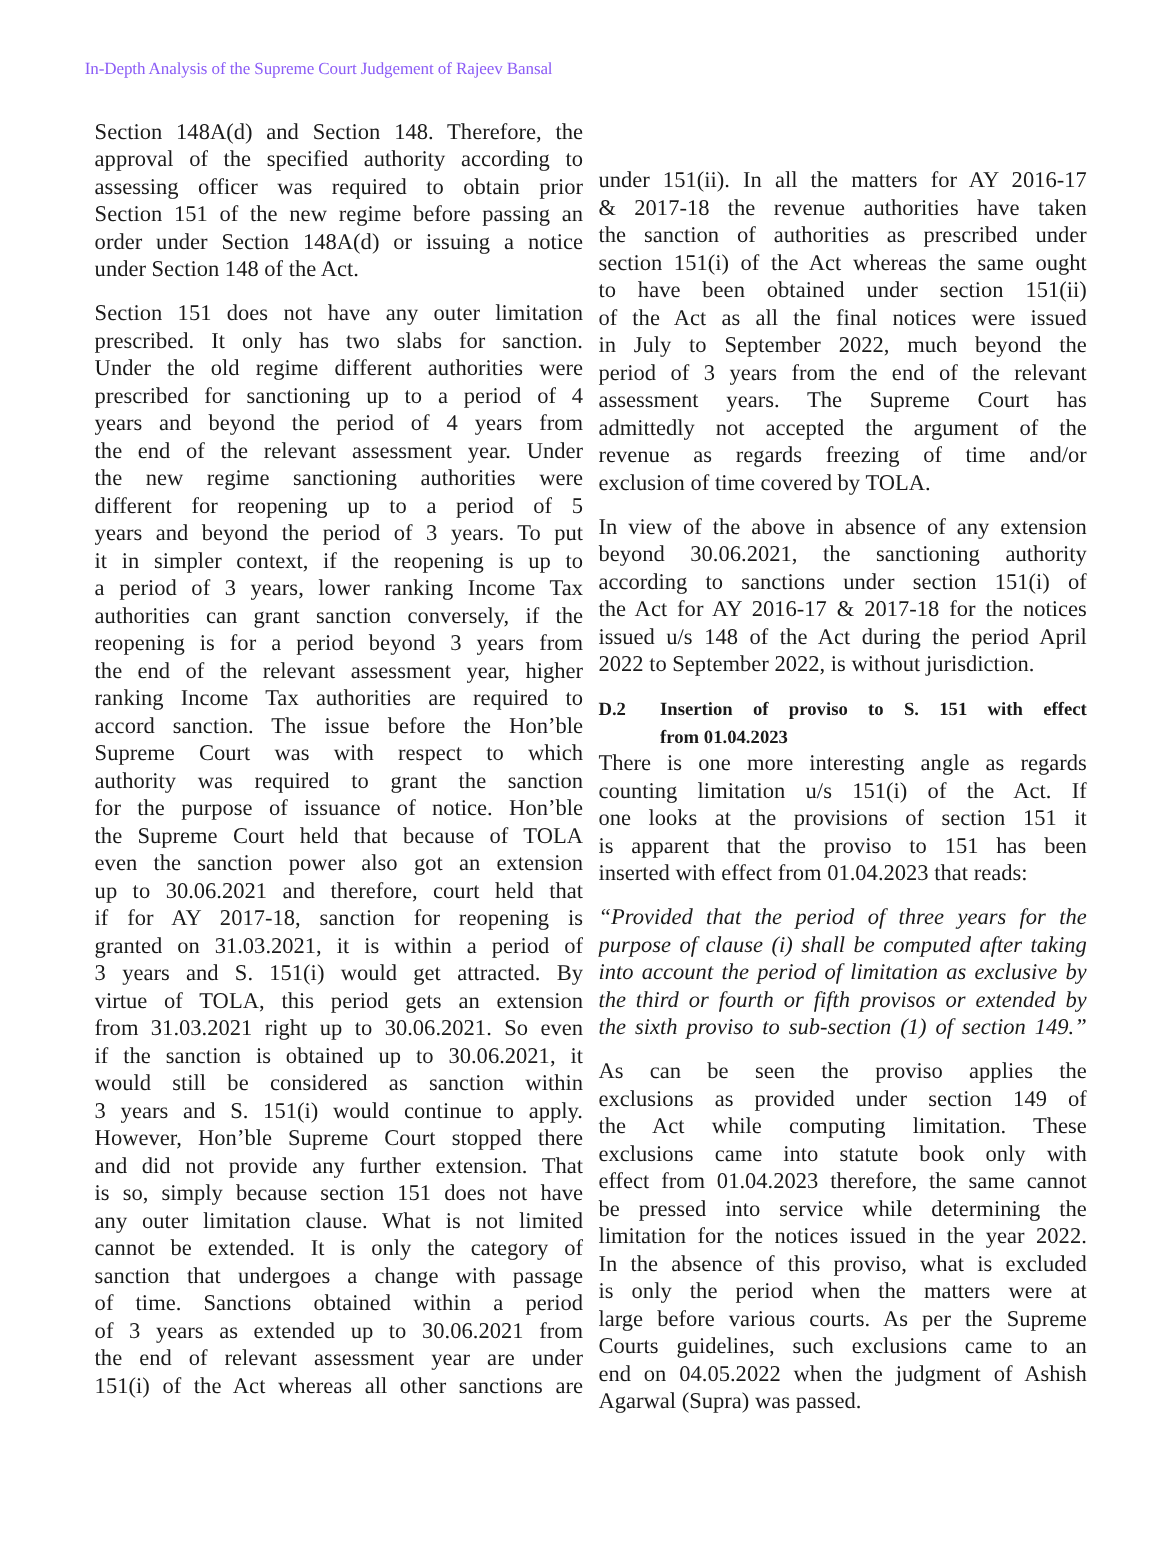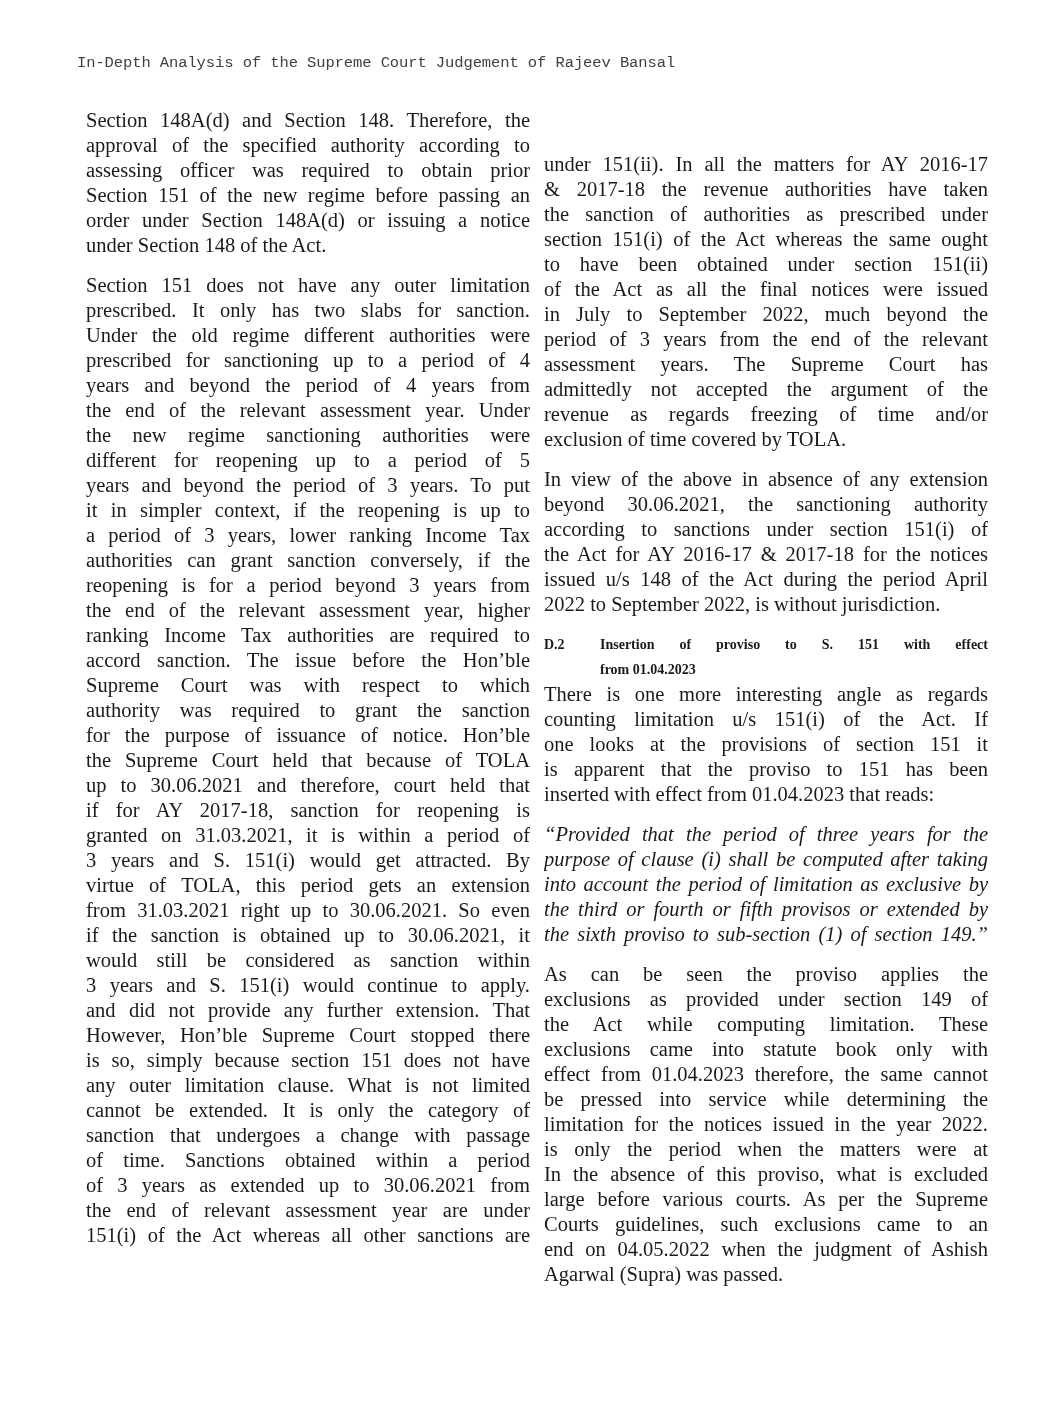--- a/index.html
+++ b/index.html
@@ -1,35 +1,35 @@
 <!DOCTYPE html>
 <html><head>
 <meta charset="utf-8">
 <style>
   html, body { margin: 0; padding: 0; background: #ffffff; }
   body { width: 1063px; height: 1418px; position: relative; overflow: hidden; color: #1a1a1a; }
   .running-header {
     position: absolute; left: 77px; top: 54px;
-    font-family: Liberation Mono, monospace; font-size: 15.5px; color: #404040;
+    font-family: Liberation Serif, serif; font-size: 15.5px; color: #8b5cf6;
     letter-spacing: -0.1px;
   }
   .col { position: absolute; top: 108px; width: 444px; }
   .col-left { left: 86px; }
   .col-right { left: 544px; margin-top: 44px; }
   .para { margin: 0 0 15px 0; }
   .line {
     display: block; height: 25px; line-height: 25px;
     font-family: "Liberation Serif", serif; font-size: 20.5px;
     text-align: justify; text-align-last: justify; white-space: nowrap;
     overflow: hidden;
   }
   .line.last { text-align-last: left; }
   .line.full-last { text-align-last: justify; }
   .italic .line { font-style: italic; }
-  .heading { margin: 14px 0 0 0; font-family: "Liberation Serif", serif; font-weight: bold; font-size: 14px; }
+  .heading { margin: 14px 0 0 0; font-family: "Liberation Serif", serif; font-weight: bold; font-size: 17px; }
   .heading .hrow { display: flex; height: 25px; line-height: 25px; }
   .heading .hnum { width: 56px; flex: none; }
   .heading .htitle { flex: 1; text-align: justify; text-align-last: justify; white-space: nowrap; }
   .heading .htitle.last { text-align-last: left; }
   .heading + .para { margin-top: 0; }
 </style>
 </head>
 <body>
 
 <div class="running-header">In-Depth Analysis of the Supreme Court Judgement of Rajeev Bansal</div>
@@ -57,31 +57,32 @@
       <span class="line">a period of 3 years, lower ranking Income Tax</span>
       <span class="line">authorities can grant sanction conversely, if the</span>
       <span class="line">reopening is for a period beyond 3 years from</span>
       <span class="line">the end of the relevant assessment year, higher</span>
       <span class="line">ranking Income Tax authorities are required to</span>
       <span class="line">accord sanction. The issue before the Hon’ble</span>
       <span class="line">Supreme Court was with respect to which</span>
       <span class="line">authority was required to grant the sanction</span>
       <span class="line">for the purpose of issuance of notice. Hon’ble</span>
       <span class="line">the Supreme Court held that because of TOLA</span>
+      <span class="line">even the sanction power also got an extension</span>
       <span class="line">up to 30.06.2021 and therefore, court held that</span>
       <span class="line">if for AY 2017-18, sanction for reopening is</span>
       <span class="line">granted on 31.03.2021, it is within a period of</span>
       <span class="line">3 years and S. 151(i) would get attracted. By</span>
       <span class="line">virtue of TOLA, this period gets an extension</span>
       <span class="line">from 31.03.2021 right up to 30.06.2021. So even</span>
       <span class="line">if the sanction is obtained up to 30.06.2021, it</span>
       <span class="line">would still be considered as sanction within</span>
       <span class="line">3 years and S. 151(i) would continue to apply.</span>
+      <span class="line">However, Hon’ble Supreme Court stopped there</span>
       <span class="line">and did not provide any further extension. That</span>
-      <span class="line">However, Hon’ble Supreme Court stopped there</span>
       <span class="line">is so, simply because section 151 does not have</span>
       <span class="line">any outer limitation clause. What is not limited</span>
       <span class="line">cannot be extended. It is only the category of</span>
       <span class="line">sanction that undergoes a change with passage</span>
       <span class="line">of time. Sanctions obtained within a period</span>
       <span class="line">of 3 years as extended up to 30.06.2021 from</span>
       <span class="line">the end of relevant assessment year are under</span>
       <span class="line full-last">151(i) of the Act whereas all other sanctions are</span>
     </div>
 </div>
@@ -136,20 +137,20 @@
       <span class="line full-last">the sixth proviso to sub-section (1) of section 149.”</span>
     </div>
   <div class="para">
       <span class="line">As can be seen the proviso applies the</span>
       <span class="line">exclusions as provided under section 149 of</span>
       <span class="line">the Act while computing limitation. These</span>
       <span class="line">exclusions came into statute book only with</span>
       <span class="line">effect from 01.04.2023 therefore, the same cannot</span>
       <span class="line">be pressed into service while determining the</span>
       <span class="line">limitation for the notices issued in the year 2022.</span>
+      <span class="line">In the absence of this proviso, what is excluded</span>
       <span class="line">is only the period when the matters were at</span>
-      <span class="line">In the absence of this proviso, what is excluded</span>
       <span class="line">large before various courts. As per the Supreme</span>
       <span class="line">Courts guidelines, such exclusions came to an</span>
       <span class="line">end on 04.05.2022 when the judgment of Ashish</span>
       <span class="line last">Agarwal (Supra) was passed.</span>
     </div>
 </div>
 
 </body></html>

